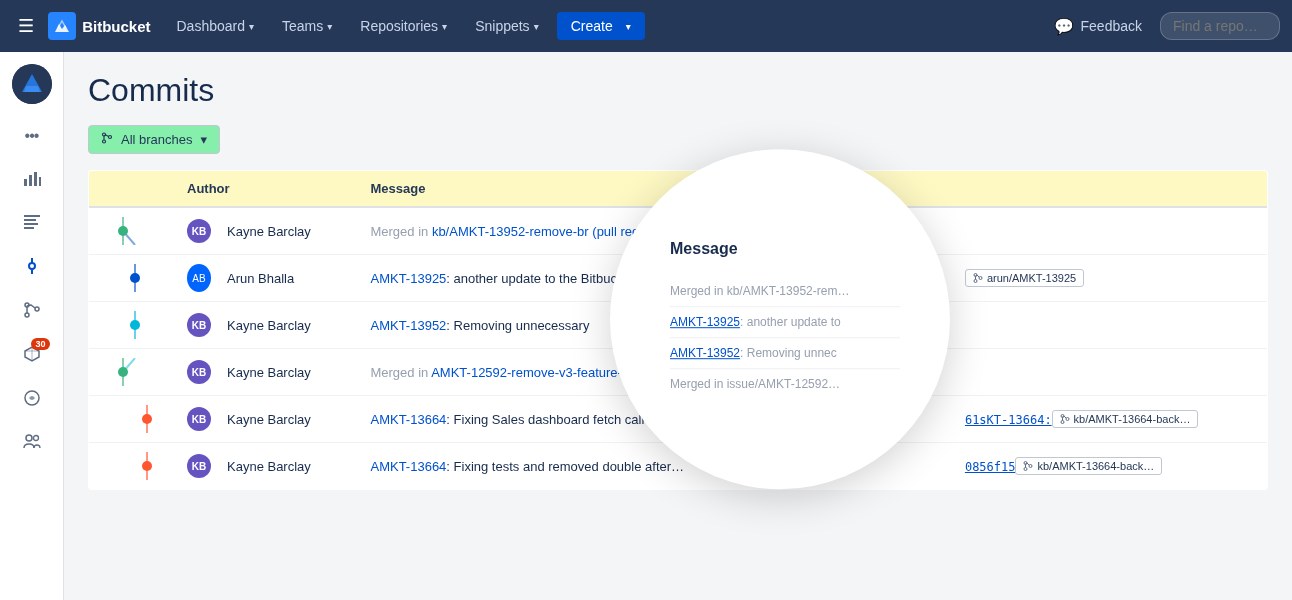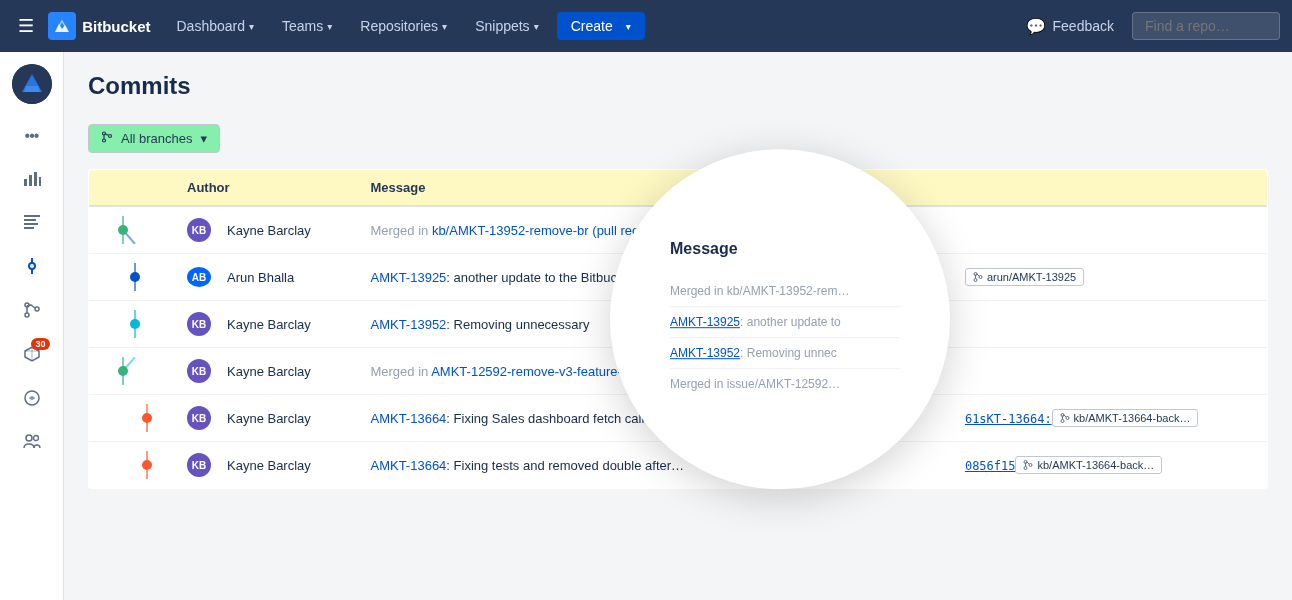--- a/index.html
+++ b/index.html
@@ -73,25 +73,25 @@
       padding: 6px 10px;
       cursor: pointer;
       font-size: 14px;
       display: flex;
       align-items: center;
       gap: 6px;
     }
     .nav-search {
       background: rgba(255,255,255,0.12);
       border: 1px solid rgba(255,255,255,0.2);
-      border-radius: 4px;
+      border-radius: 12px;
       color: #eab308;
       padding: 5px 12px;
       font-size: 14px;
-      width: 148px;
+      width: 120px;
     }
 
     
     .layout { display: flex; height: calc(600px - 52px); }
 
     
     .sidebar {
       width: 64px;
       background: #fff;
       border-right: 1px solid #dfe1e6;
@@ -135,21 +135,21 @@
       font-size: 9px;
       font-weight: bold;
       border-radius: 8px;
       padding: 1px 4px;
       min-width: 16px;
       text-align: center;
     }
 
     
     .main { flex: 1; padding: 20px 24px; overflow-y: auto; background: #f4f5f7; position: relative; }
-    .page-title { font-size: 24px; font-weight: 700; color: #172b4d; margin-bottom: 24px; }
+    .page-title { font-size: 32px; font-weight: 400; color: #172b4d; margin-bottom: 16px; }
 
     
     .branch-selector {
       display: inline-flex;
       align-items: center;
       gap: 8px;
       border: 1px solid #c1c7d0;
       border-radius: 4px;
       padding: 6px 12px;
       background: #86efac;
@@ -420,21 +420,21 @@
           <tr>
             <td class="graph-col">
               <svg width="56" height="28" class="graph-svg">
     <line x1="32" y1="0" x2="32" y2="28" stroke="#0052cc" stroke-width="2" opacity="0.6"></line>
 
     <circle cx="32" cy="14" r="5" fill="#0052cc"></circle>
   </svg>
             </td>
             <td>
               <div class="author-cell">
-    <div class="author-avatar-img" style="background:#0065ff; width:24px;height:20px;border-radius:50%;font-size:10px;font-weight:bold;color:#fff;display:flex;align-items:center;justify-content:center;">AB</div>
+    <div class="author-avatar-img" style="background:#0065ff; width:24px;height:28px;border-radius:50%;font-size:10px;font-weight:normal;color:#fff;display:flex;align-items:center;justify-content:center;">AB</div>
     <span style="color:#172b4d;white-space:nowrap;">Arun Bhalla</span>
   </div>
             </td>
             <td><a class="commit-link" href="#">AMKT-13925</a>: another update to the Bitbucket Connect d…</td>
             <td><span class="branch-tag"><svg width="10" height="10" viewBox="0 0 10 10">
                   <circle cx="2.5" cy="2" r="1.5" stroke="#5e6c84" stroke-width="1" fill="none"></circle>
                   <circle cx="2.5" cy="8" r="1.5" stroke="#5e6c84" stroke-width="1" fill="none"></circle>
                   <circle cx="7.5" cy="5" r="1.5" stroke="#5e6c84" stroke-width="1" fill="none"></circle>
                   <line x1="2.5" y1="3.5" x2="2.5" y2="6.5" stroke="#5e6c84" stroke-width="1"></line>
                   <path d="M2.5 3.5 Q2.5 2 4 2 L6 4" stroke="#5e6c84" stroke-width="1" fill="none"></path>

